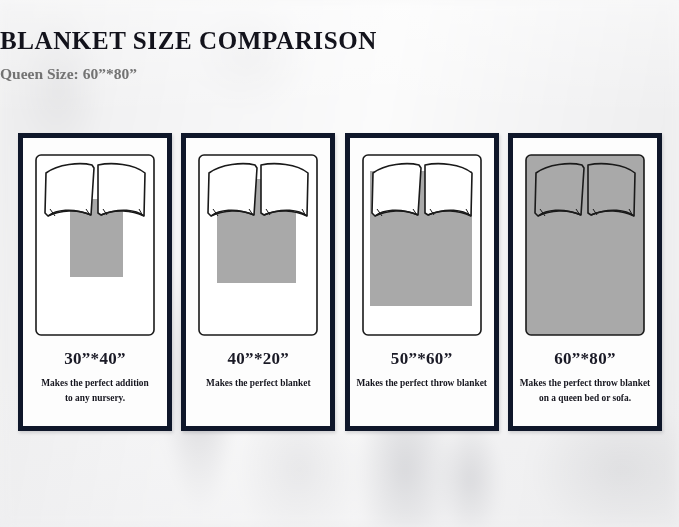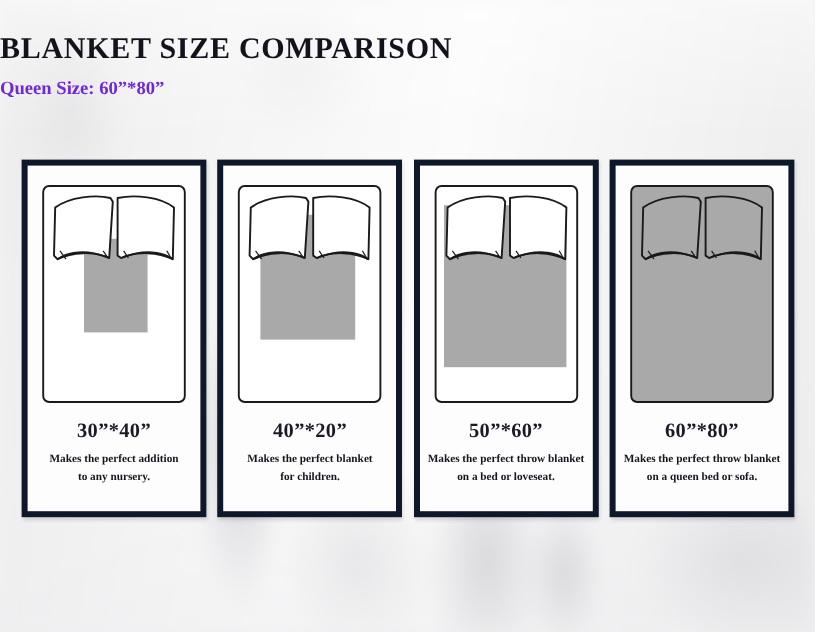--- a/index.html
+++ b/index.html
@@ -32,21 +32,21 @@
   
   #heading{position:absolute;left:0;top:0;width:679px;text-align:left;}
   #title{
     font-size:25px;font-weight:bold;color:#13131c;letter-spacing:.6px;
     margin-top:28px;line-height:1;
   }
   #subtitle{
     font-size:15.5px;font-weight:bold;color:#15151e;margin-top:13px;line-height:1;
   }
   #queen-size{
-    font-size:15.5px;font-weight:bold;color:#6d28d9;margin-top:13px;line-height:1;
+    font-size:15.5px;font-weight:bold;color:#737373;margin-top:13px;line-height:1;
   }
 
   
   #cards{
     position:absolute;left:18px;top:133px;
     width:644px;height:298px;
     display:flex;justify-content:space-between;
   }
   .card{
     width:154px;height:298px;
@@ -112,39 +112,39 @@
           <path d="M 70,18 C 84,15 106,17 117,26 L 116,69 C 104,63 86,62 73,68 L 70,66 Z" fill="#ffffff" stroke="#1a1a1a" stroke-width="1.6" stroke-linejoin="round"></path>
           <path d="M 20,69 C 28,63 44,60 63,68" fill="none" stroke="#1a1a1a" stroke-width="1.5"></path>
           <path d="M 73,68 C 92,60 108,63 116,69" fill="none" stroke="#1a1a1a" stroke-width="1.5"></path>
           <path d="M 22,62 L 27,69" fill="none" stroke="#1a1a1a" stroke-width="1"></path>
           <path d="M 58,62 L 62,68" fill="none" stroke="#1a1a1a" stroke-width="1"></path>
           <path d="M 75,62 L 79,68" fill="none" stroke="#1a1a1a" stroke-width="1"></path>
           <path d="M 111,62 L 115,69" fill="none" stroke="#1a1a1a" stroke-width="1"></path>
         </svg>
       </div>
       <div class="size-label">40”*20”</div>
-      <div class="desc"><span>Makes the perfect blanket</span><span class="l2">for children.</span></div>
+      <div class="desc"><span>Makes the perfect blanket</span></div>
     </div>
     <div class="card">
       <div class="bed-wrap">
         <svg viewBox="0 0 134 196">
           <rect x="8" y="8" width="118" height="180" rx="5" ry="5" fill="#ffffff" stroke="#1a1a1a" stroke-width="1.6"></rect>
           <rect x="15" y="24" width="102" height="135" fill="#a9a9a9"></rect>
           <path d="M 18,26 C 30,17 52,15 64,18 L 66,21 L 63,68 C 50,62 32,63 20,69 L 17,66 Z" fill="#ffffff" stroke="#1a1a1a" stroke-width="1.6" stroke-linejoin="round"></path>
           <path d="M 70,18 C 84,15 106,17 117,26 L 116,69 C 104,63 86,62 73,68 L 70,66 Z" fill="#ffffff" stroke="#1a1a1a" stroke-width="1.6" stroke-linejoin="round"></path>
           <path d="M 20,69 C 28,63 44,60 63,68" fill="none" stroke="#1a1a1a" stroke-width="1.5"></path>
           <path d="M 73,68 C 92,60 108,63 116,69" fill="none" stroke="#1a1a1a" stroke-width="1.5"></path>
           <path d="M 22,62 L 27,69" fill="none" stroke="#1a1a1a" stroke-width="1"></path>
           <path d="M 58,62 L 62,68" fill="none" stroke="#1a1a1a" stroke-width="1"></path>
           <path d="M 75,62 L 79,68" fill="none" stroke="#1a1a1a" stroke-width="1"></path>
           <path d="M 111,62 L 115,69" fill="none" stroke="#1a1a1a" stroke-width="1"></path>
         </svg>
       </div>
       <div class="size-label">50”*60”</div>
-      <div class="desc"><span>Makes the perfect throw blanket</span><span class="l2">on a bed or loveseat.</span></div>
+      <div class="desc"><span>Makes the perfect throw blanket</span></div>
     </div>
     <div class="card">
       <div class="bed-wrap">
         <svg viewBox="0 0 134 196">
           <rect x="8" y="8" width="118" height="180" rx="5" ry="5" fill="#a9a9a9" stroke="#1a1a1a" stroke-width="1.6"></rect>
           <path d="M 18,26 C 30,17 52,15 64,18 L 66,21 L 63,68 C 50,62 32,63 20,69 L 17,66 Z" fill="#a9a9a9" stroke="#1a1a1a" stroke-width="1.6" stroke-linejoin="round"></path>
           <path d="M 70,18 C 84,15 106,17 117,26 L 116,69 C 104,63 86,62 73,68 L 70,66 Z" fill="#a9a9a9" stroke="#1a1a1a" stroke-width="1.6" stroke-linejoin="round"></path>
           <path d="M 20,69 C 28,63 44,60 63,68" fill="none" stroke="#1a1a1a" stroke-width="1.5"></path>
           <path d="M 73,68 C 92,60 108,63 116,69" fill="none" stroke="#1a1a1a" stroke-width="1.5"></path>
           <path d="M 22,62 L 27,69" fill="none" stroke="#1a1a1a" stroke-width="1"></path>

